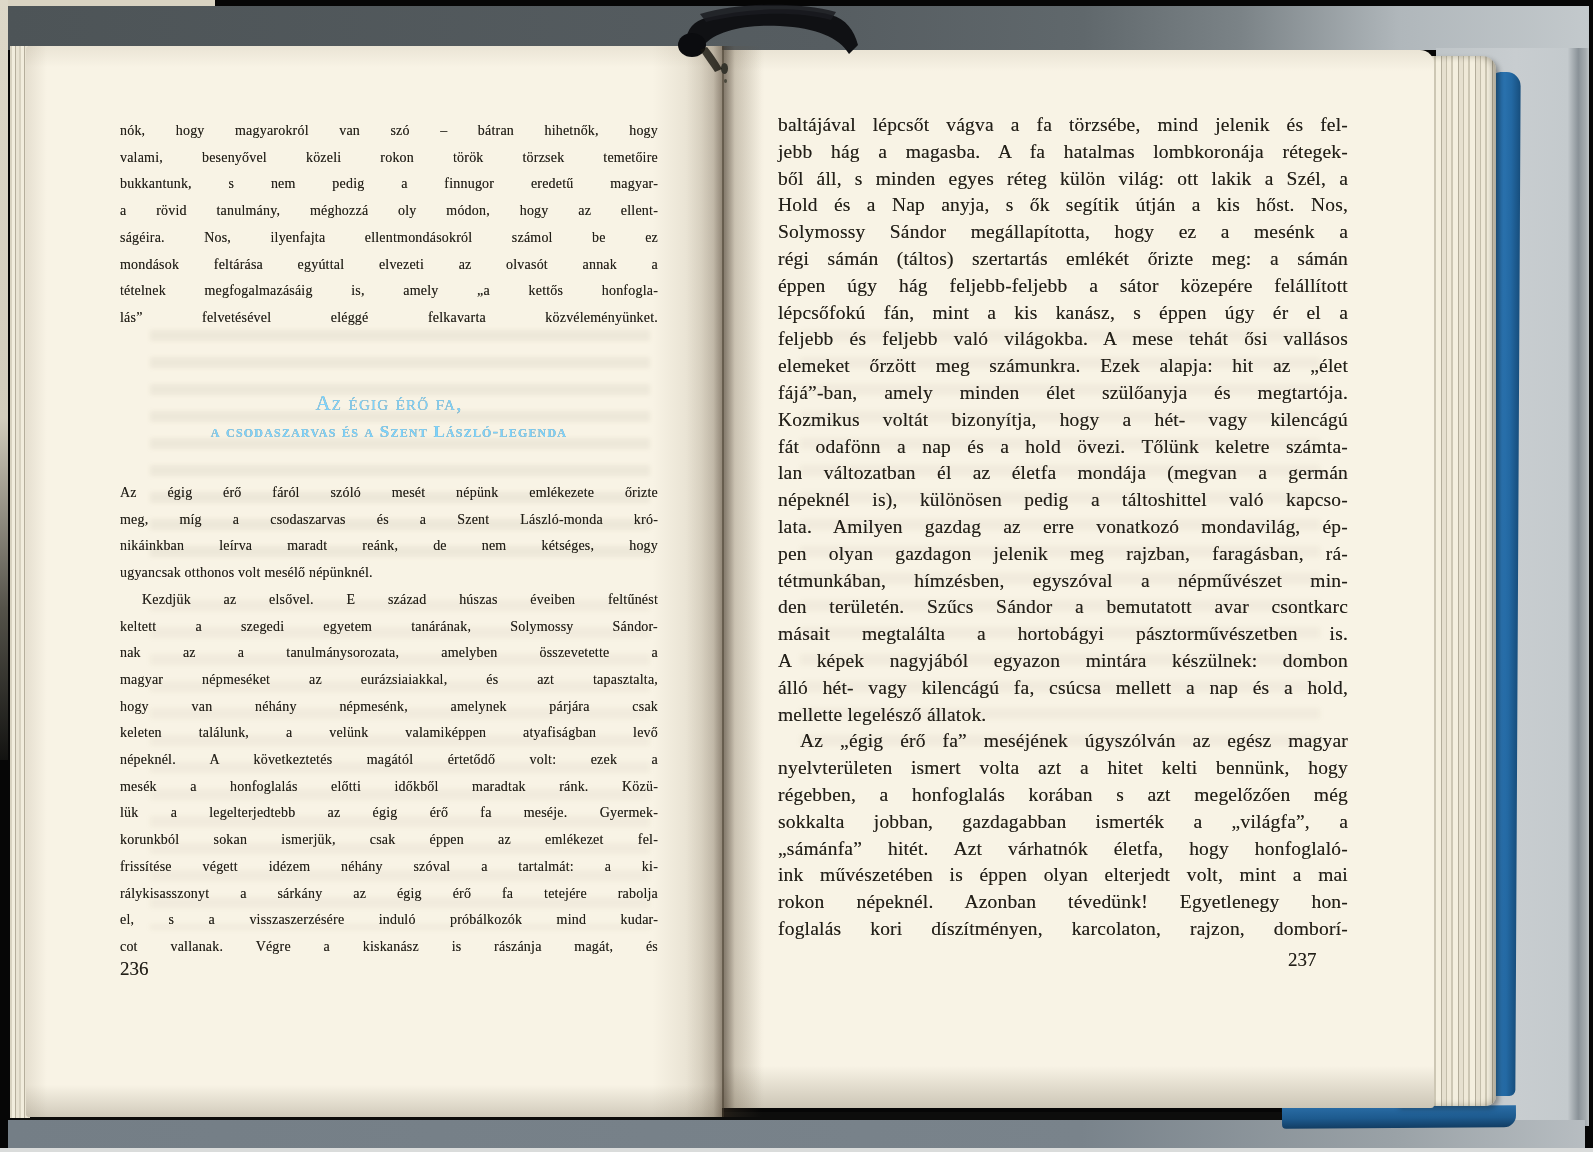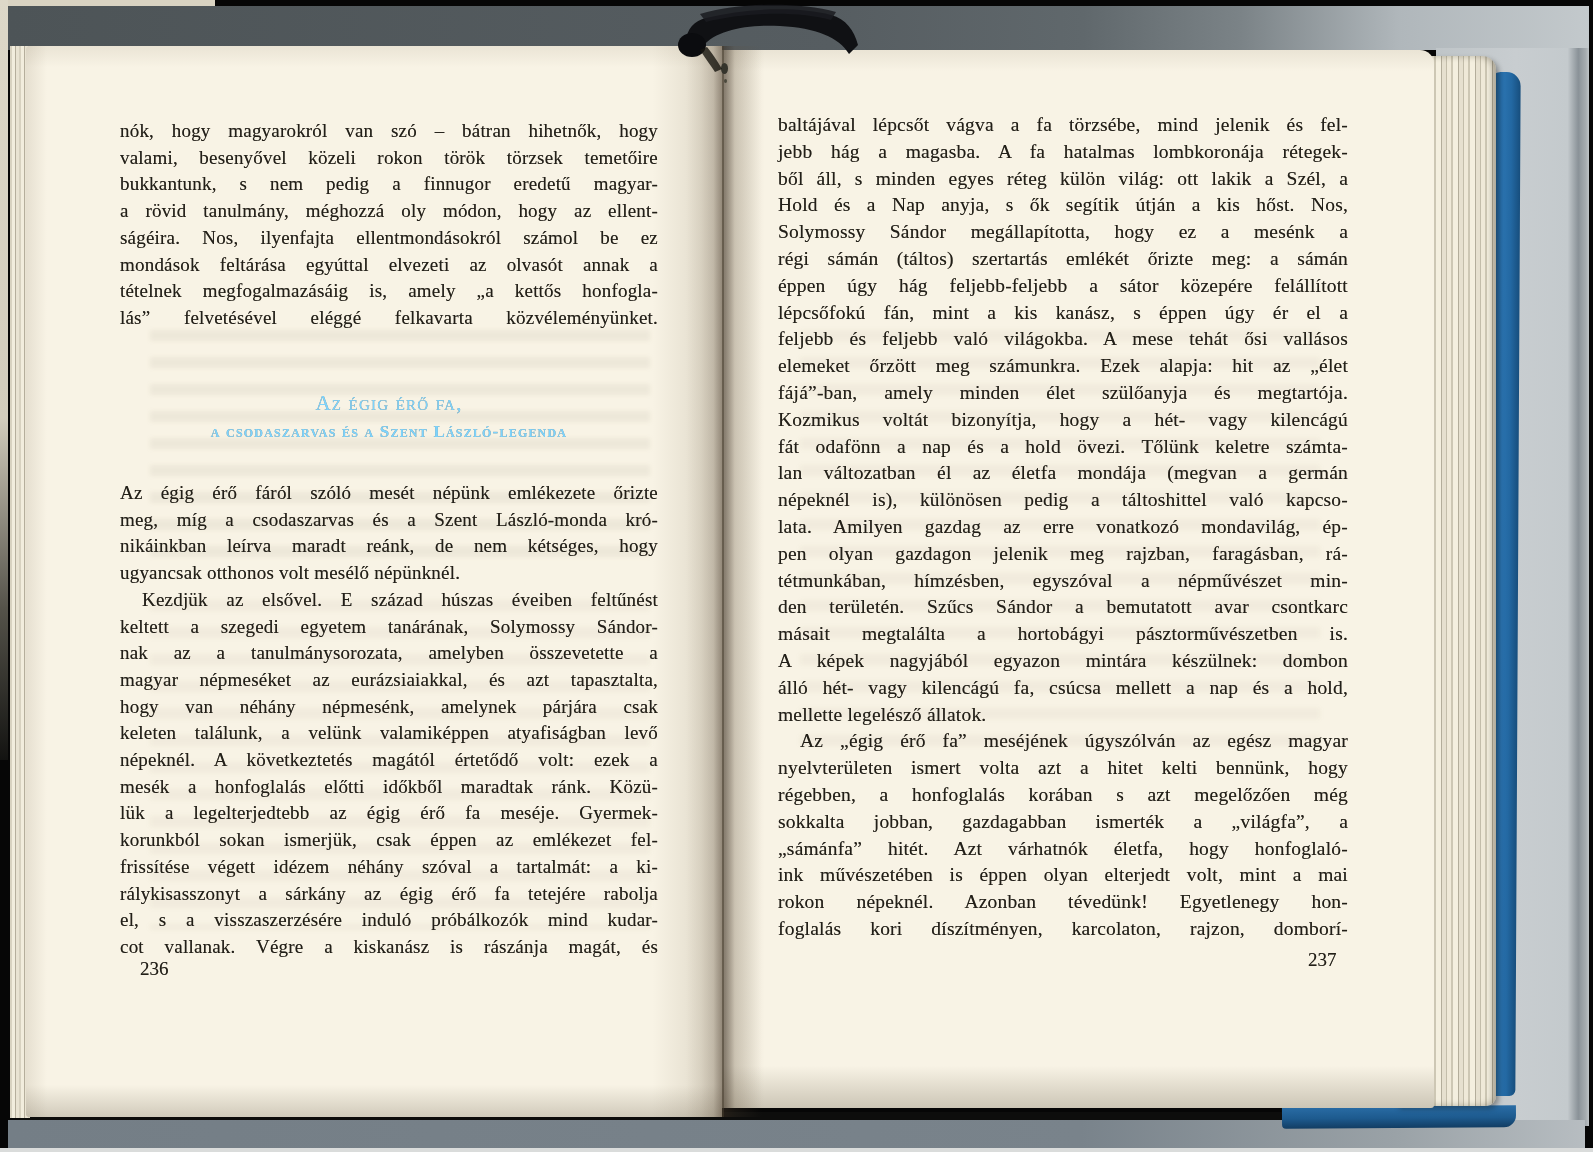--- a/index.html
+++ b/index.html
@@ -61,35 +61,35 @@
   
   .ghost{pointer-events:none;filter:blur(2px);}
   .ghost-a{left:150px;top:330px;width:500px;height:230px;
     background:repeating-linear-gradient(to bottom,rgba(140,128,100,.09) 0 11px,rgba(0,0,0,0) 11px 27px);}
   .ghost-b{left:150px;top:600px;width:500px;height:330px;
     background:repeating-linear-gradient(to bottom,rgba(140,128,100,.06) 0 11px,rgba(0,0,0,0) 11px 27px);}
   .ghost-c{left:800px;top:330px;width:520px;height:420px;
     background:repeating-linear-gradient(to bottom,rgba(140,128,100,.06) 0 11px,rgba(0,0,0,0) 11px 27px);}
 
   
-  .textblock{position:absolute;color:#221f18;font-size:19px;line-height:26.7px;
+  .textblock{position:absolute;color:#221f18;font-size:14px;line-height:26.7px;
     letter-spacing:.2px;text-shadow:0 0 .4px rgba(35,30,22,.55);}
   .tb-left-1{left:120px;top:118px;width:538px;}
   .tb-left-2{left:120px;top:464px;width:538px;margin-top:16px;}
   .tb-right{left:778px;top:112px;width:570px;font-size:19.5px;line-height:26.8px;}
   .line{text-align:justify;text-justify:inter-word;white-space:normal;}
   .line.just{text-align-last:justify;-moz-text-align-last:justify;}
   .line.ind{text-indent:22px;}
   .heading{left:120px;top:390px;width:538px;text-align:center;color:#7dd3fc;
     font-variant:small-caps;letter-spacing:1.2px;line-height:27.5px;
     text-shadow:0 0 .4px rgba(35,30,22,.55);}
   .heading .h1{font-size:21px;}
   .heading .h2{font-size:17px;font-weight:bold;}
   .pagenum{position:absolute;color:#221f18;font-size:19px;
-    text-shadow:0 0 .4px rgba(35,30,22,.55);margin-left:20px;}
+    text-shadow:0 0 .4px rgba(35,30,22,.55);}
   .pn-left{left:120px;top:958px;}
   .pn-right{left:1288px;top:949px;}
 
   .ribbon{left:640px;top:0;}
 </style>
 </head>
 <body>
 
 <div class="scene">
 

